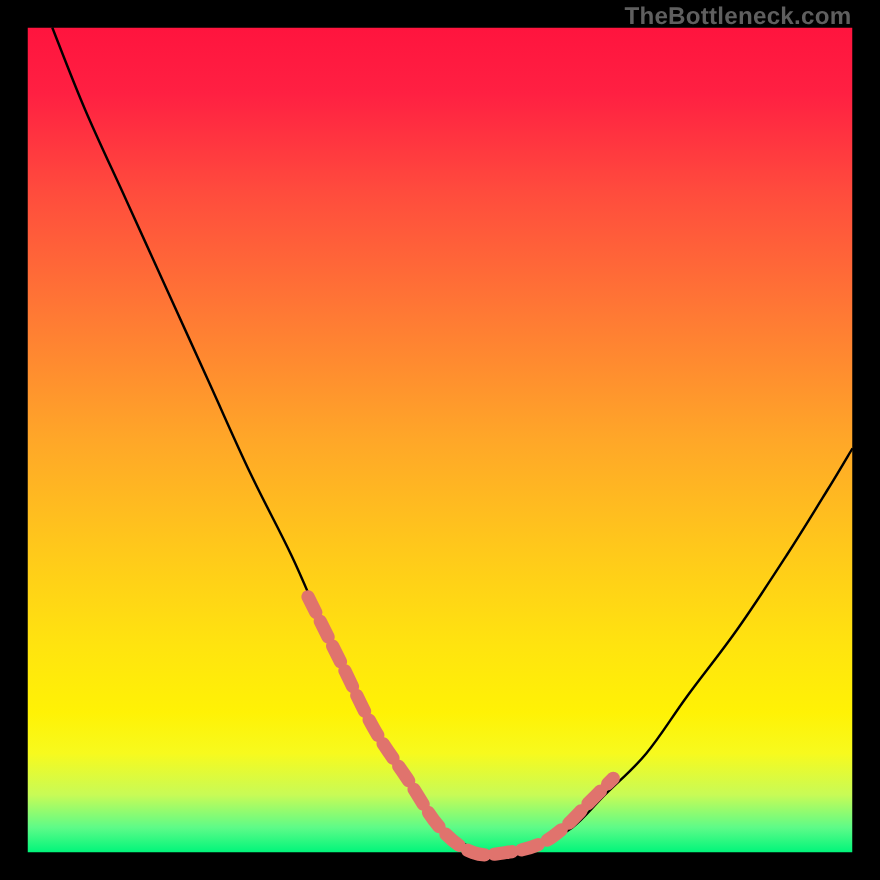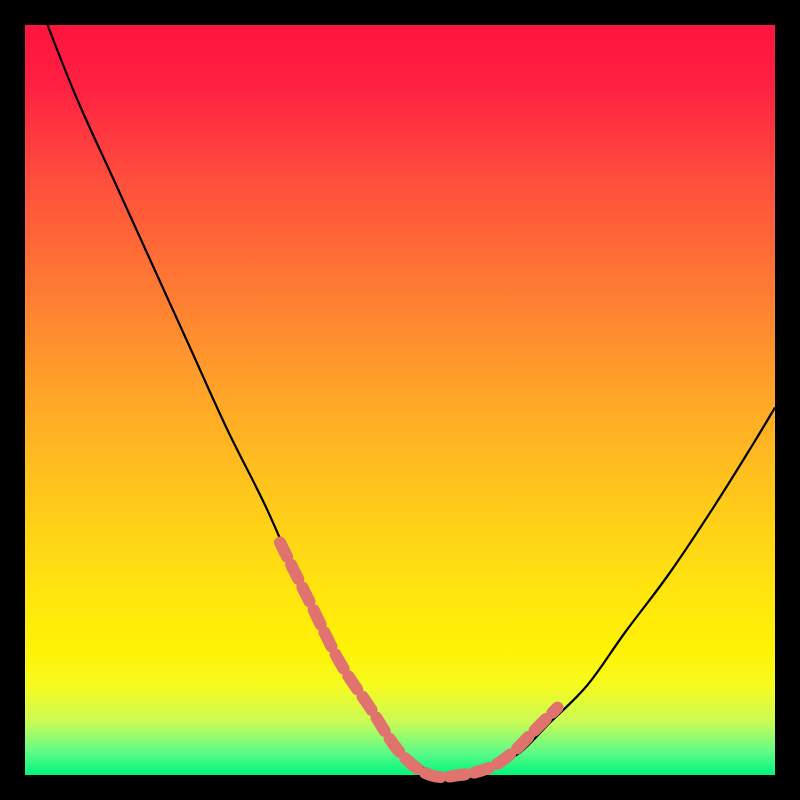--- a/index.html
+++ b/index.html
@@ -76,14 +76,15 @@
       <rect x="0" y="0" width="750" height="750" fill="url(#bg-grad)"></rect>
     </svg>
 
     <svg class="curve" viewBox="0 0 750 750" preserveAspectRatio="none">
       <path fill="none" stroke="#000000" stroke-width="2.2" d="M 22.50 0.00 C 27.90 13.50, 40.35 46.65, 52.50 75.00 C 64.65 103.35, 76.50 127.80, 90.00 157.50 C 103.50 187.20, 114.00 210.30, 127.50 240.00 C 141.00 269.70, 151.50 292.80, 165.00 322.50 C 178.50 352.20, 189.00 376.65, 202.50 405.00 C 216.00 433.35, 227.85 454.35, 240.00 480.00 C 252.15 505.65, 259.20 524.55, 270.00 547.50 C 280.80 570.45, 289.20 587.25, 300.00 607.50 C 310.80 627.75, 320.55 643.80, 330.00 660.00 C 339.45 676.20, 344.40 685.35, 352.50 697.50 C 360.60 709.65, 366.90 719.40, 375.00 727.50 C 383.10 735.60, 389.40 738.45, 397.50 742.50 C 405.60 746.55, 411.90 748.65, 420.00 750.00 C 428.10 751.35, 434.40 751.35, 442.50 750.00 C 450.60 748.65, 455.55 746.55, 465.00 742.50 C 474.45 738.45, 484.20 735.60, 495.00 727.50 C 505.80 719.40, 512.85 709.65, 525.00 697.50 C 537.15 685.35, 549.00 676.20, 562.50 660.00 C 576.00 643.80, 585.15 627.75, 600.00 607.50 C 614.85 587.25, 628.80 570.45, 645.00 547.50 C 661.20 524.55, 675.15 502.95, 690.00 480.00 C 704.85 457.05, 716.70 437.55, 727.50 420.00 C 738.30 402.45, 745.95 389.25, 750.00 382.50"></path>
       <path fill="none" stroke="#e0736d" stroke-width="12" stroke-linecap="round" stroke-dasharray="16 9" d="M 255.00 517.50 C 260.40 528.30, 274.20 555.90, 285.00 577.50 C 295.80 599.10, 304.20 618.60, 315.00 637.50 C 325.80 656.40, 334.20 666.30, 345.00 682.50 C 355.80 698.70, 364.20 715.35, 375.00 727.50 C 385.80 739.65, 394.20 745.95, 405.00 750.00 C 415.80 754.05, 424.20 751.35, 435.00 750.00 C 445.80 748.65, 455.55 746.55, 465.00 742.50 C 474.45 738.45, 479.40 734.25, 487.50 727.50 C 495.60 720.75, 501.90 713.10, 510.00 705.00 C 518.10 696.90, 528.45 686.55, 532.50 682.50"></path>
     </svg>
 
   </div>
 
+  <div class="watermark">TheBottleneck.com</div>
 
 </div>
 
 </body></html>

